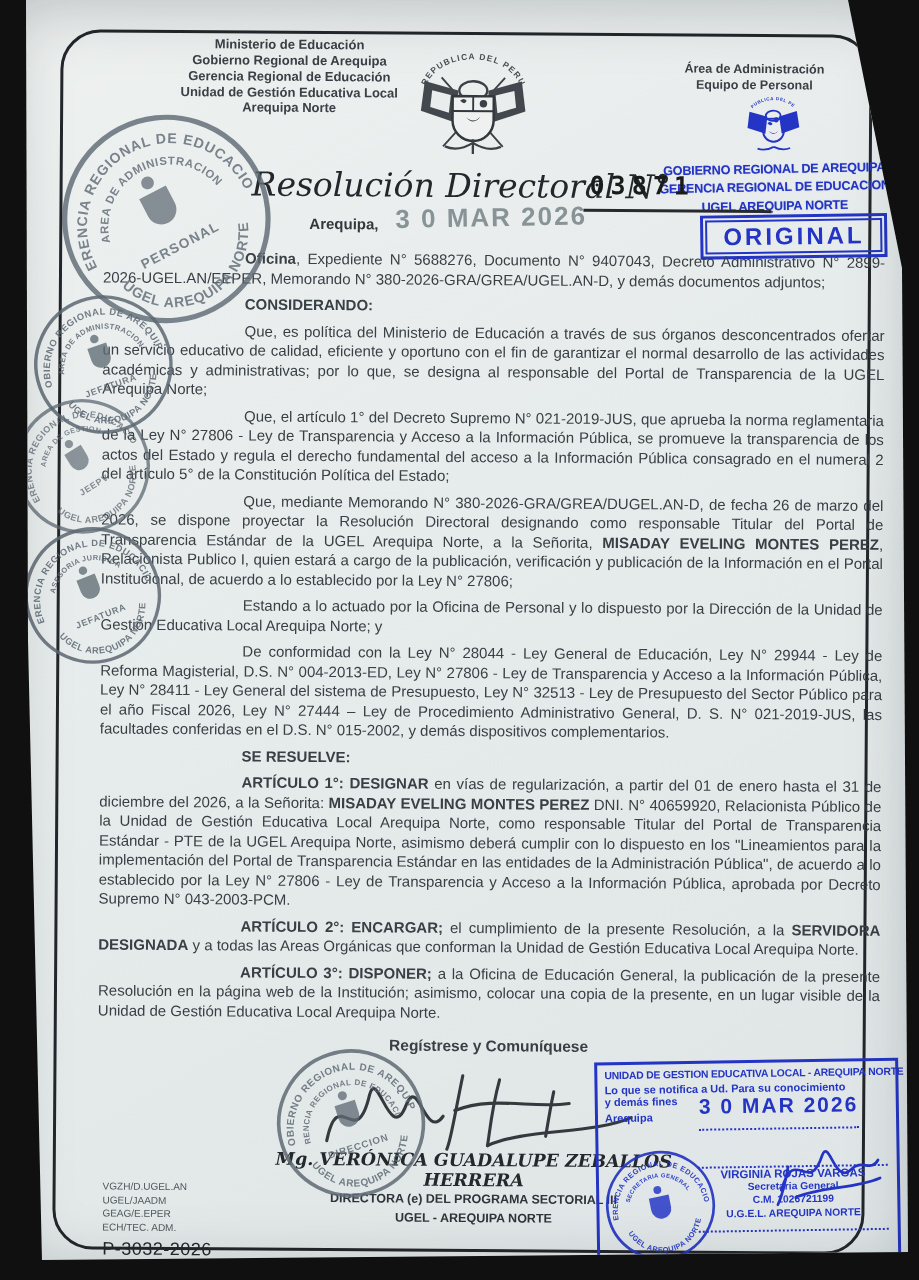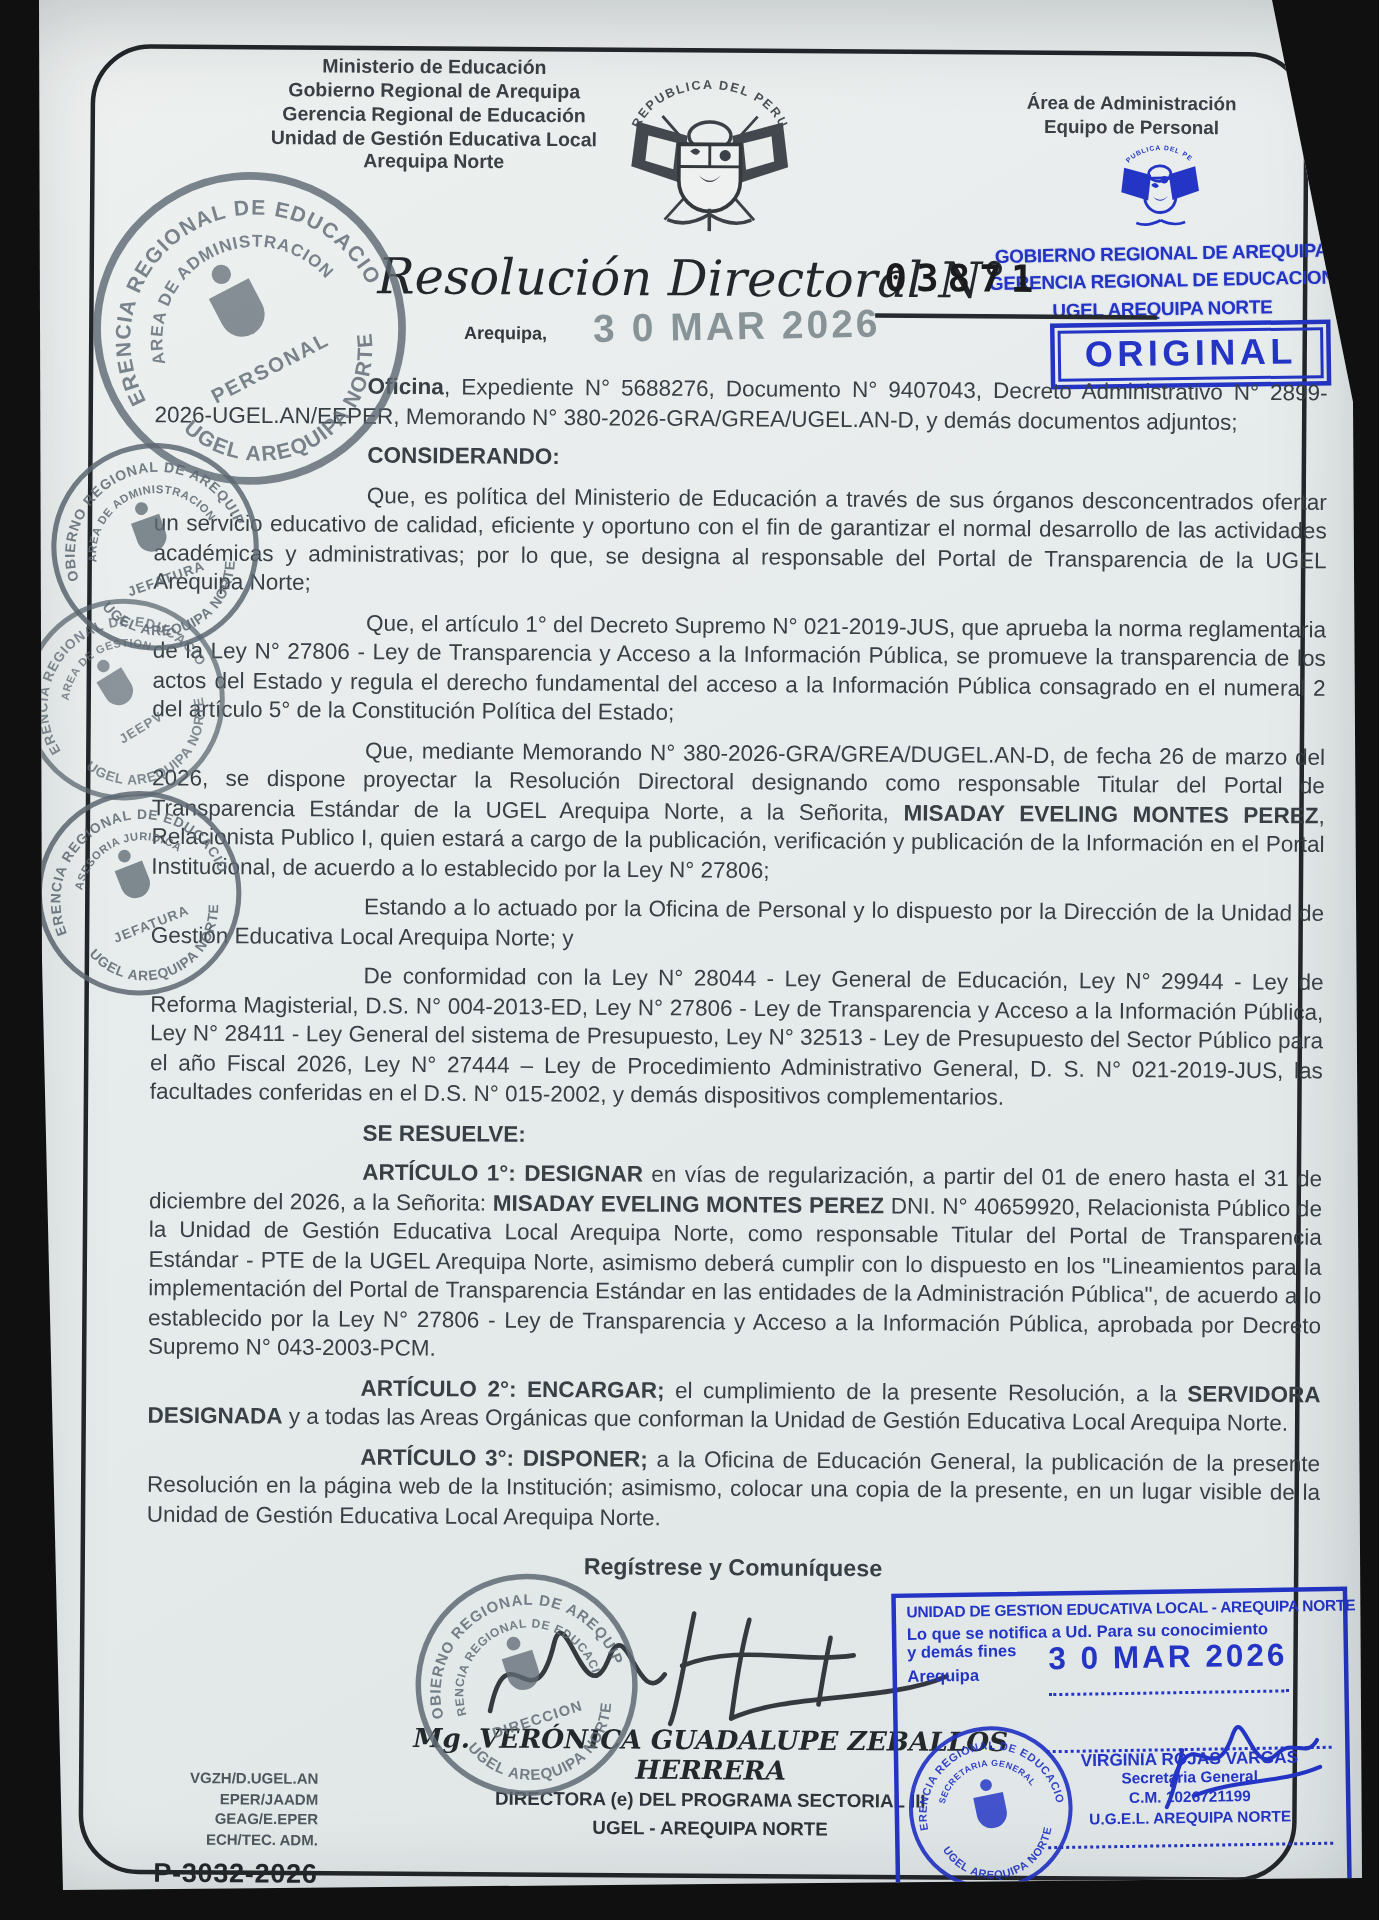--- a/index.html
+++ b/index.html
@@ -31,21 +31,21 @@
   .original{position:absolute;left:697px;top:212px;transform:rotate(-1.2deg);
           border:3px solid var(--stamp-blue);padding:2px;color:var(--stamp-blue);}
   .original .inner{border:2px solid var(--stamp-blue);padding:1px 16px;
           font-size:24px;font-weight:bold;letter-spacing:3px;}
   
   .title{position:absolute;left:248px;top:166px;font-family:"DejaVu Serif",serif;
          font-style:italic;font-size:33px;color:#23272b;}
   .res-number{position:absolute;left:586px;top:170px;font-family:"DejaVu Sans Mono",monospace;
          font-weight:bold;font-size:25px;letter-spacing:6px;color:#191b1d;z-index:3;}
   .num-line{position:absolute;left:580px;top:208px;width:188px;height:2.5px;background:#26292d;}
-  .dateline-city{position:absolute;left:306px;top:216px;font-size:12px;font-weight:bold;color:#33383d;}
+  .dateline-city{position:absolute;left:306px;top:216px;font-size:15px;font-weight:bold;color:#33383d;}
   .date-stamp{position:absolute;left:392px;top:202px;font-size:26px;font-weight:bold;
          letter-spacing:2px;color:var(--date-gray);transform:rotate(-1.5deg);opacity:.9;}
   
   .doc-body{position:absolute;left:100px;top:250px;width:782px;font-size:15px;
          line-height:19.5px;text-align:justify;color:var(--ink);}
   .para{margin:0 0 7px;text-indent:142px;}
   .para .b{font-weight:bold;}
   .heading{margin:7px 0 7px 142px;font-weight:bold;}
   .closing{text-align:center;font-weight:bold;font-size:15.5px;margin-top:14px;}
   
@@ -70,22 +70,22 @@
   .notif .t2{font-size:11px;font-weight:bold;margin-top:3px;}
   .notif .row{display:flex;align-items:flex-start;}
   .notif .left-col{font-size:11px;font-weight:bold;width:90px;}
   .notif .big-date{font-size:21px;font-weight:bold;letter-spacing:2px;white-space:nowrap;}
   .notif .city{font-size:11px;font-weight:bold;margin-top:4px;}
   .notif .dots{border-bottom:2px dotted var(--stamp-blue);height:10px;}
   .notif .signer{margin-left:92px;width:190px;text-align:center;margin-top:26px;}
   .notif .signer .nm{font-size:11.5px;font-weight:bold;}
   .notif .signer .sm{font-size:10.3px;font-weight:bold;line-height:1.3;}
   
-  .refs{position:absolute;left:106px;top:1182px;font-size:10px;font-weight:bold;
-        line-height:1.35;color:#4e575d;text-align:right;}
+  .refs{position:absolute;left:106px;top:1182px;font-size:10px;font-weight:normal;
+        line-height:1.35;color:#4e575d;}
   .refs .code{font-size:18px;color:#23282c;margin-top:3px;letter-spacing:.5px;}
   .squiggle{position:absolute;}
   .squiggle path{fill:none;stroke-linecap:round;stroke-linejoin:round;}
 </style>
 </head>
 <body>
 
 <div class="stage">
   <div class="page">
     <div class="tilt">
@@ -315,20 +315,20 @@
           <div class="nm">VIRGINIA ROJAS VARGAS</div>
           <div class="sm">Secretaria General</div>
           <div class="sm">C.M. 1026721199</div>
           <div class="sm">U.G.E.L. AREQUIPA NORTE</div>
           <div class="dots"></div>
         </div>
       </div>
 
       <div class="refs">
         <div>VGZH/D.UGEL.AN</div>
-        <div>EPER/JAADM</div>
+        <div>UGEL/JAADM</div>
         <div>GEAG/E.EPER</div>
         <div>ECH/TEC. ADM.</div>
         <div class="code">P-3032-2026</div>
       </div>
     </div>
   </div>
 </div>
 
 </body></html>

